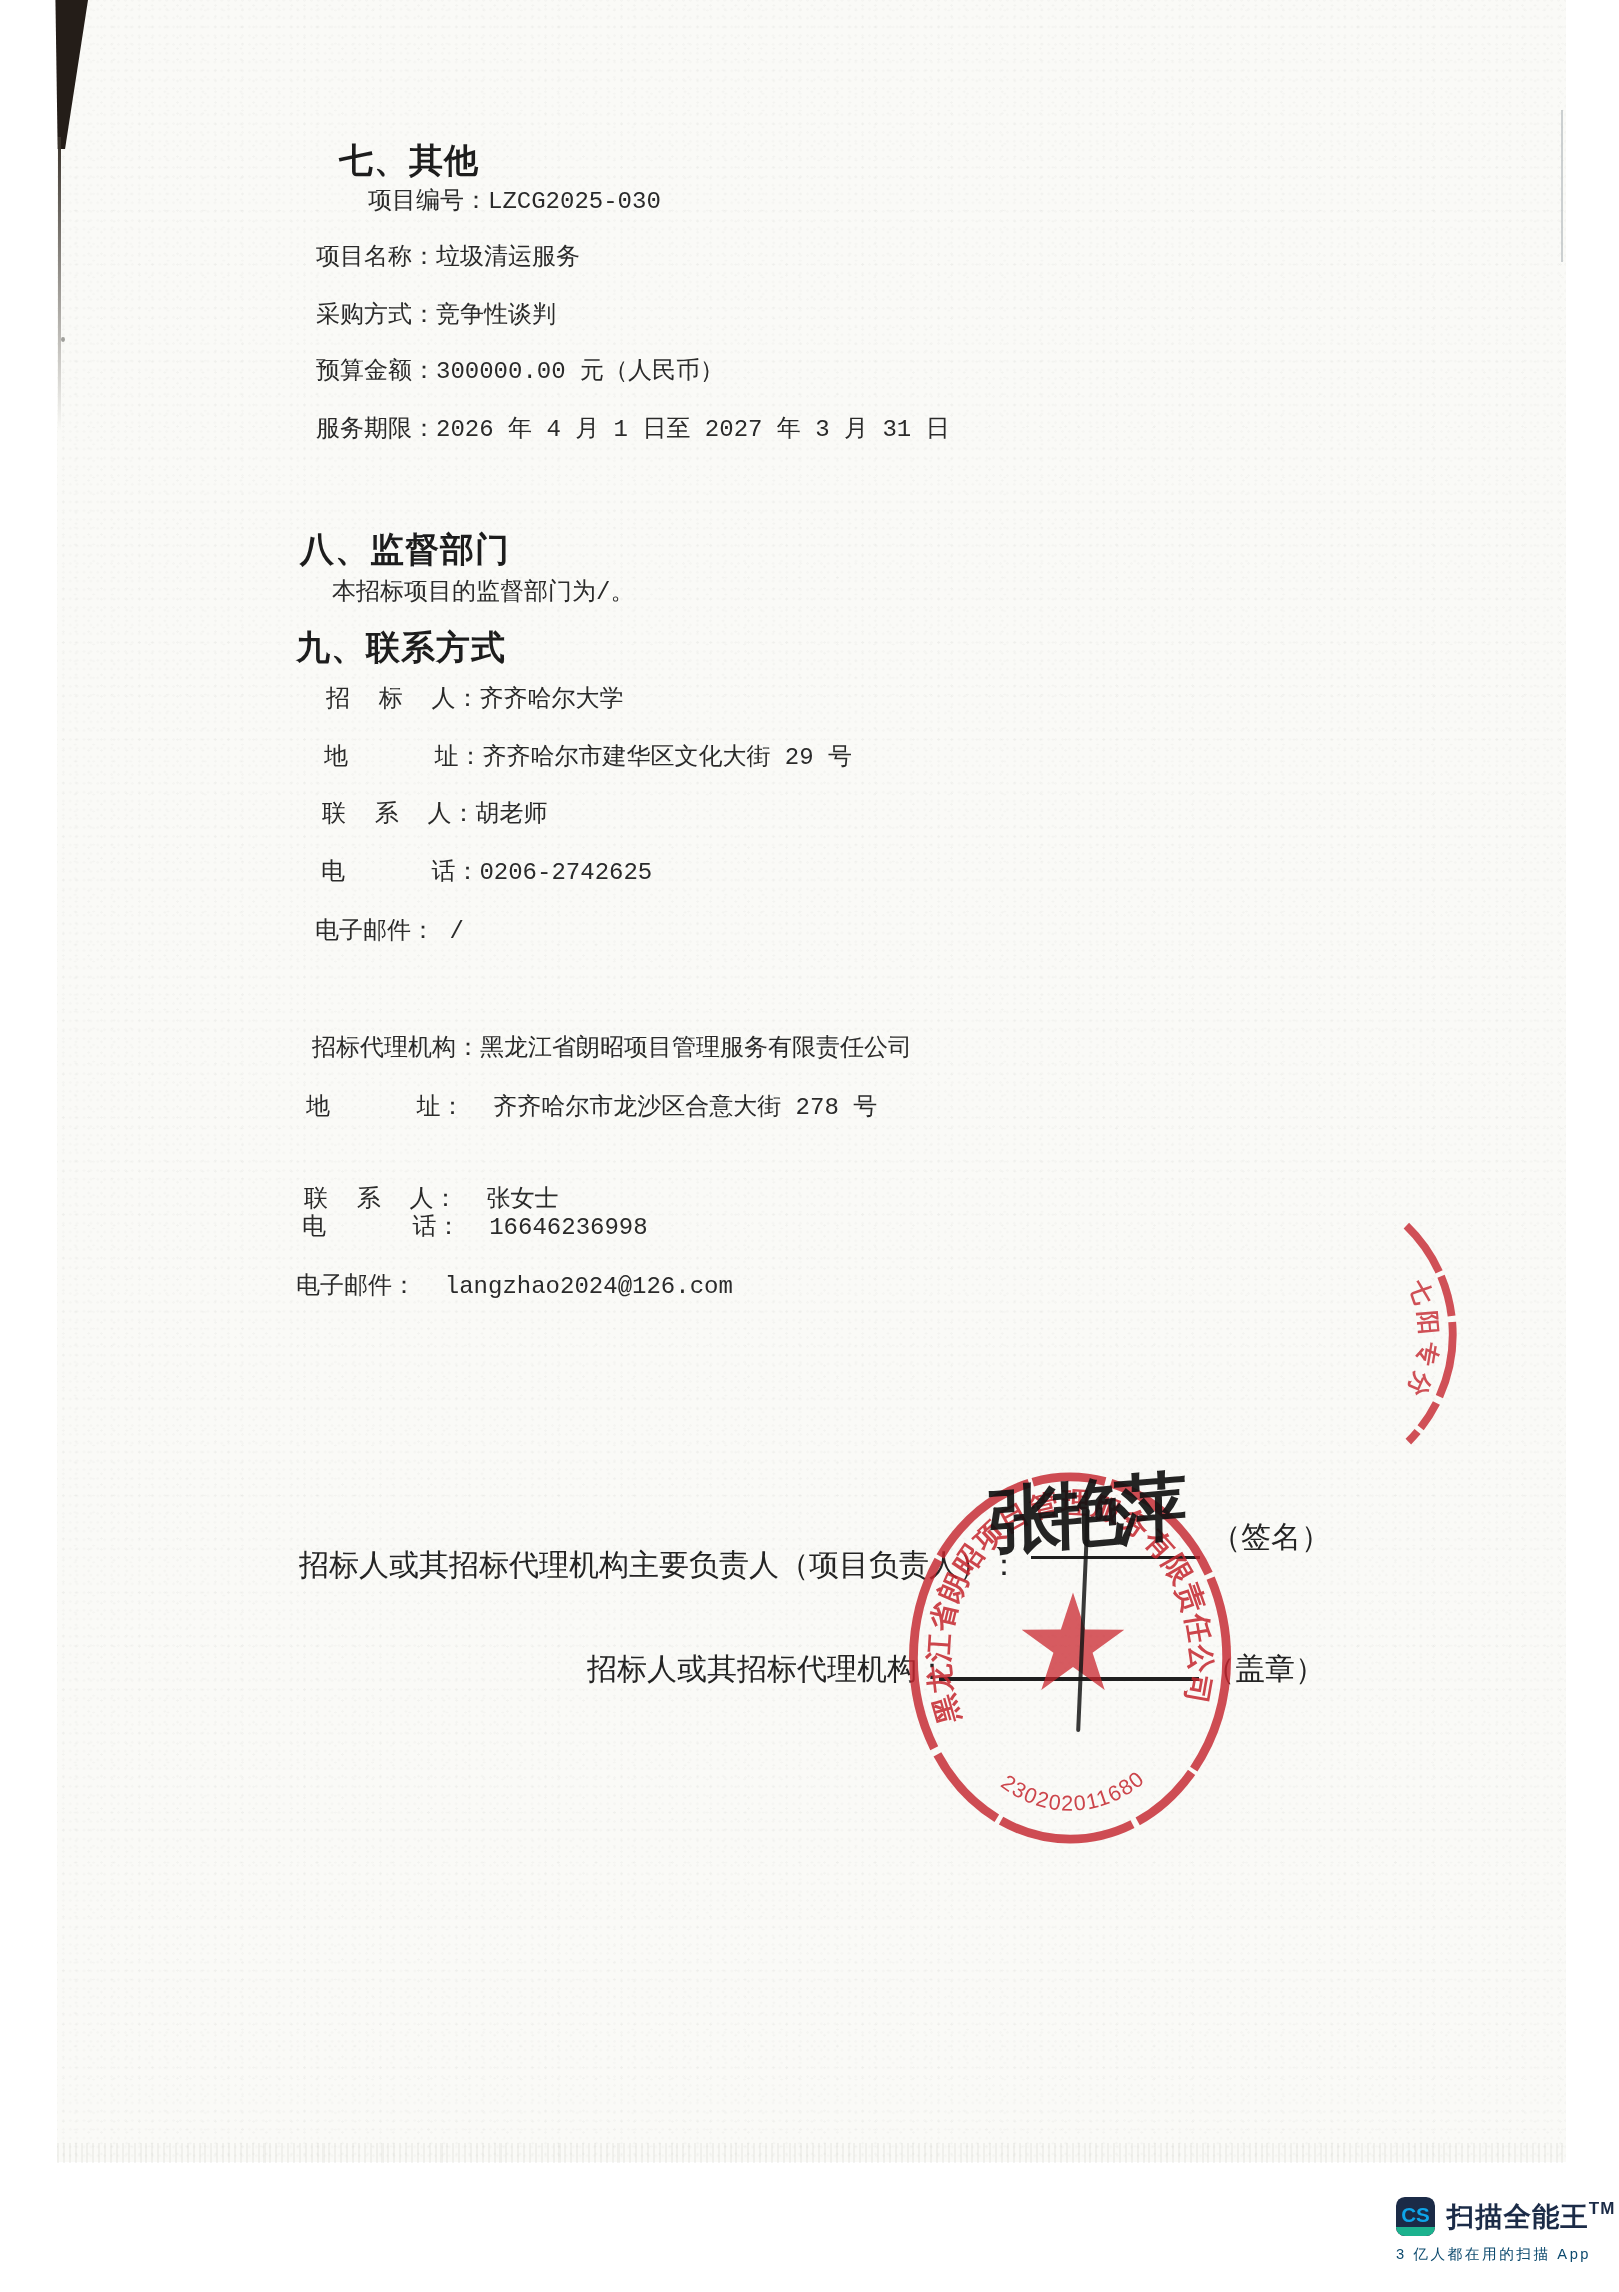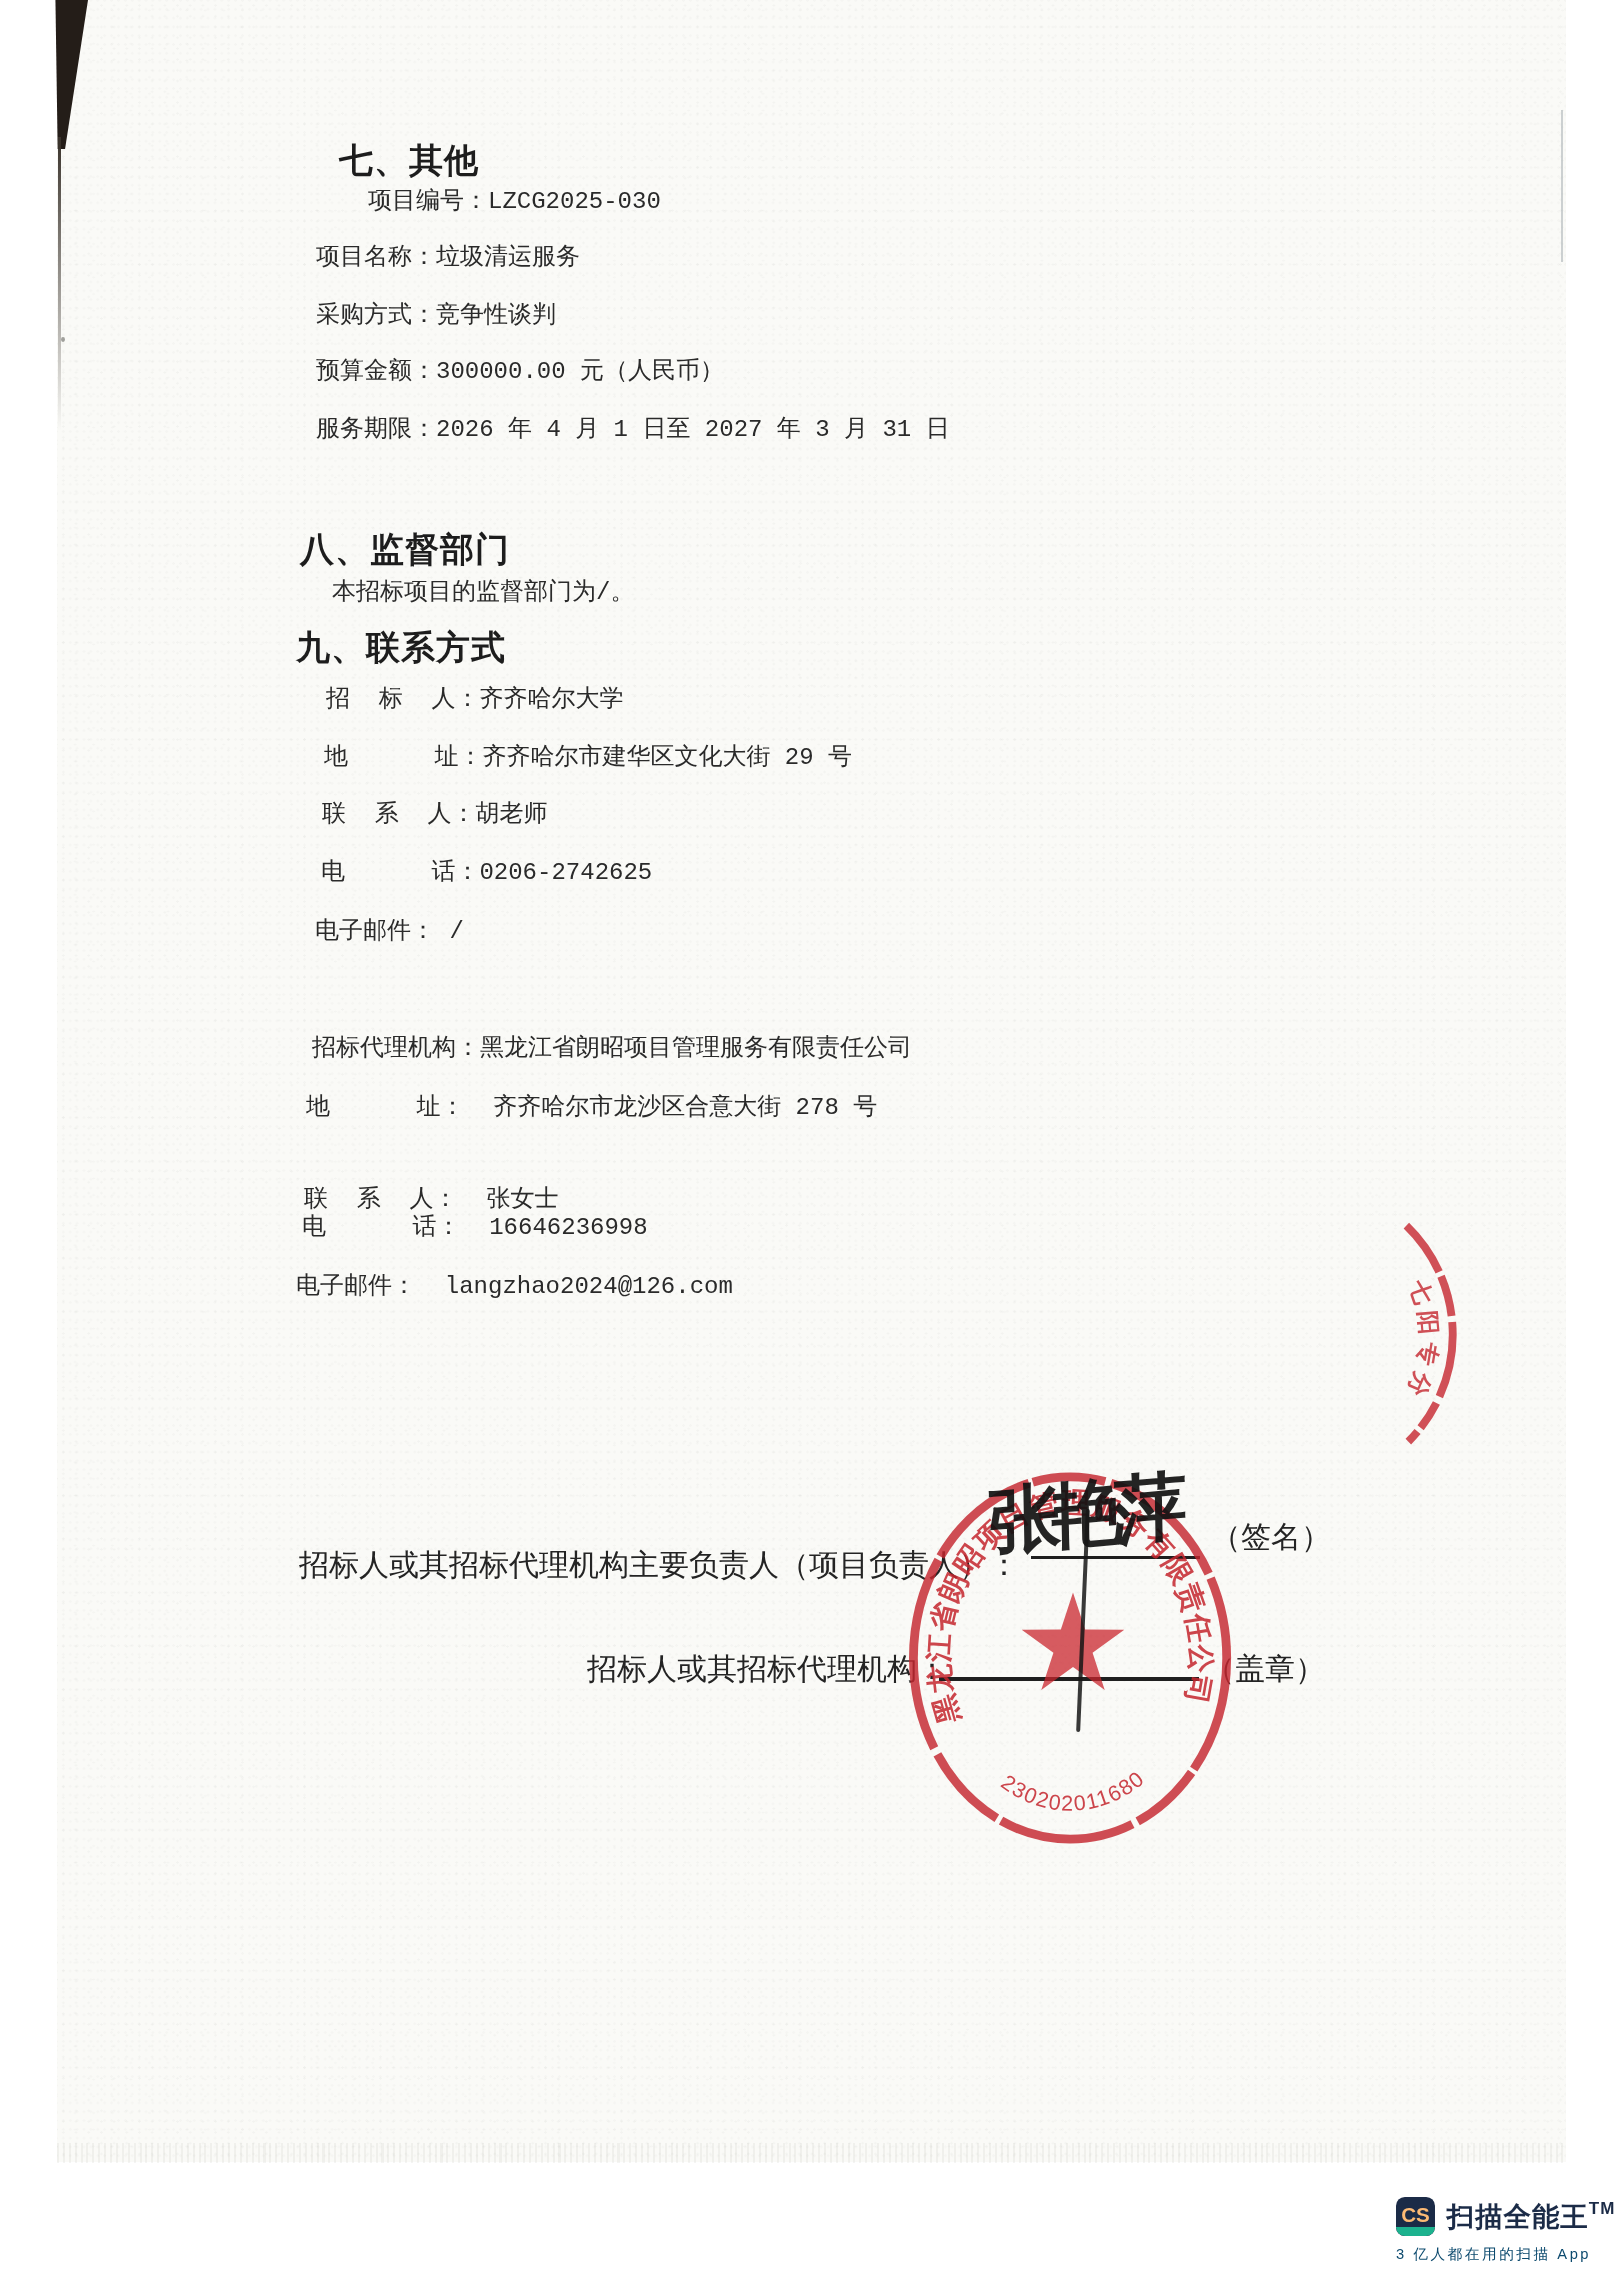--- a/index.html
+++ b/index.html
@@ -62,21 +62,21 @@
   
   .edge-stamp{position:absolute;left:1372px;top:1206px;width:108px;height:255px;}
 
   
   .cam{position:absolute;left:1396px;top:2197px;width:223px;}
   .cam-row{display:flex;align-items:center;}
   .cam-icon{
     position:relative;width:39px;height:39px;border-radius:8.8px;background:#1b2b47;
     display:flex;align-items:center;justify-content:center;flex:0 0 auto;overflow:hidden;
   }
-  .cam-icon .cs{color:#fdba74;font-family:"Liberation Sans",sans-serif;font-weight:bold;font-size:20.6px;letter-spacing:0;margin-top:-3.9px;}
+  .cam-icon .cs{color:#0ea5e9;font-family:"Liberation Sans",sans-serif;font-weight:bold;font-size:20.6px;letter-spacing:0;margin-top:-3.9px;}
   .cam-icon .green{position:absolute;left:0;bottom:0;width:100%;height:8.8px;background:#1cb28e;border-radius:0 0 8.8px 8.8px;}
   .cam-brand{
     font-family:"Liberation Sans",sans-serif;font-weight:bold;font-size:27.4px;color:#1b2b47;
     margin-left:11.8px;white-space:nowrap;letter-spacing:1px;
   }
   .cam-tm{font-size:17px;vertical-align:top;font-weight:bold;}
   .cam-tagline{
     margin-top:8.8px;font-family:"Liberation Sans",sans-serif;font-size:14.7px;color:#0c4a6e;
     letter-spacing:2.5px;white-space:nowrap;
   }

